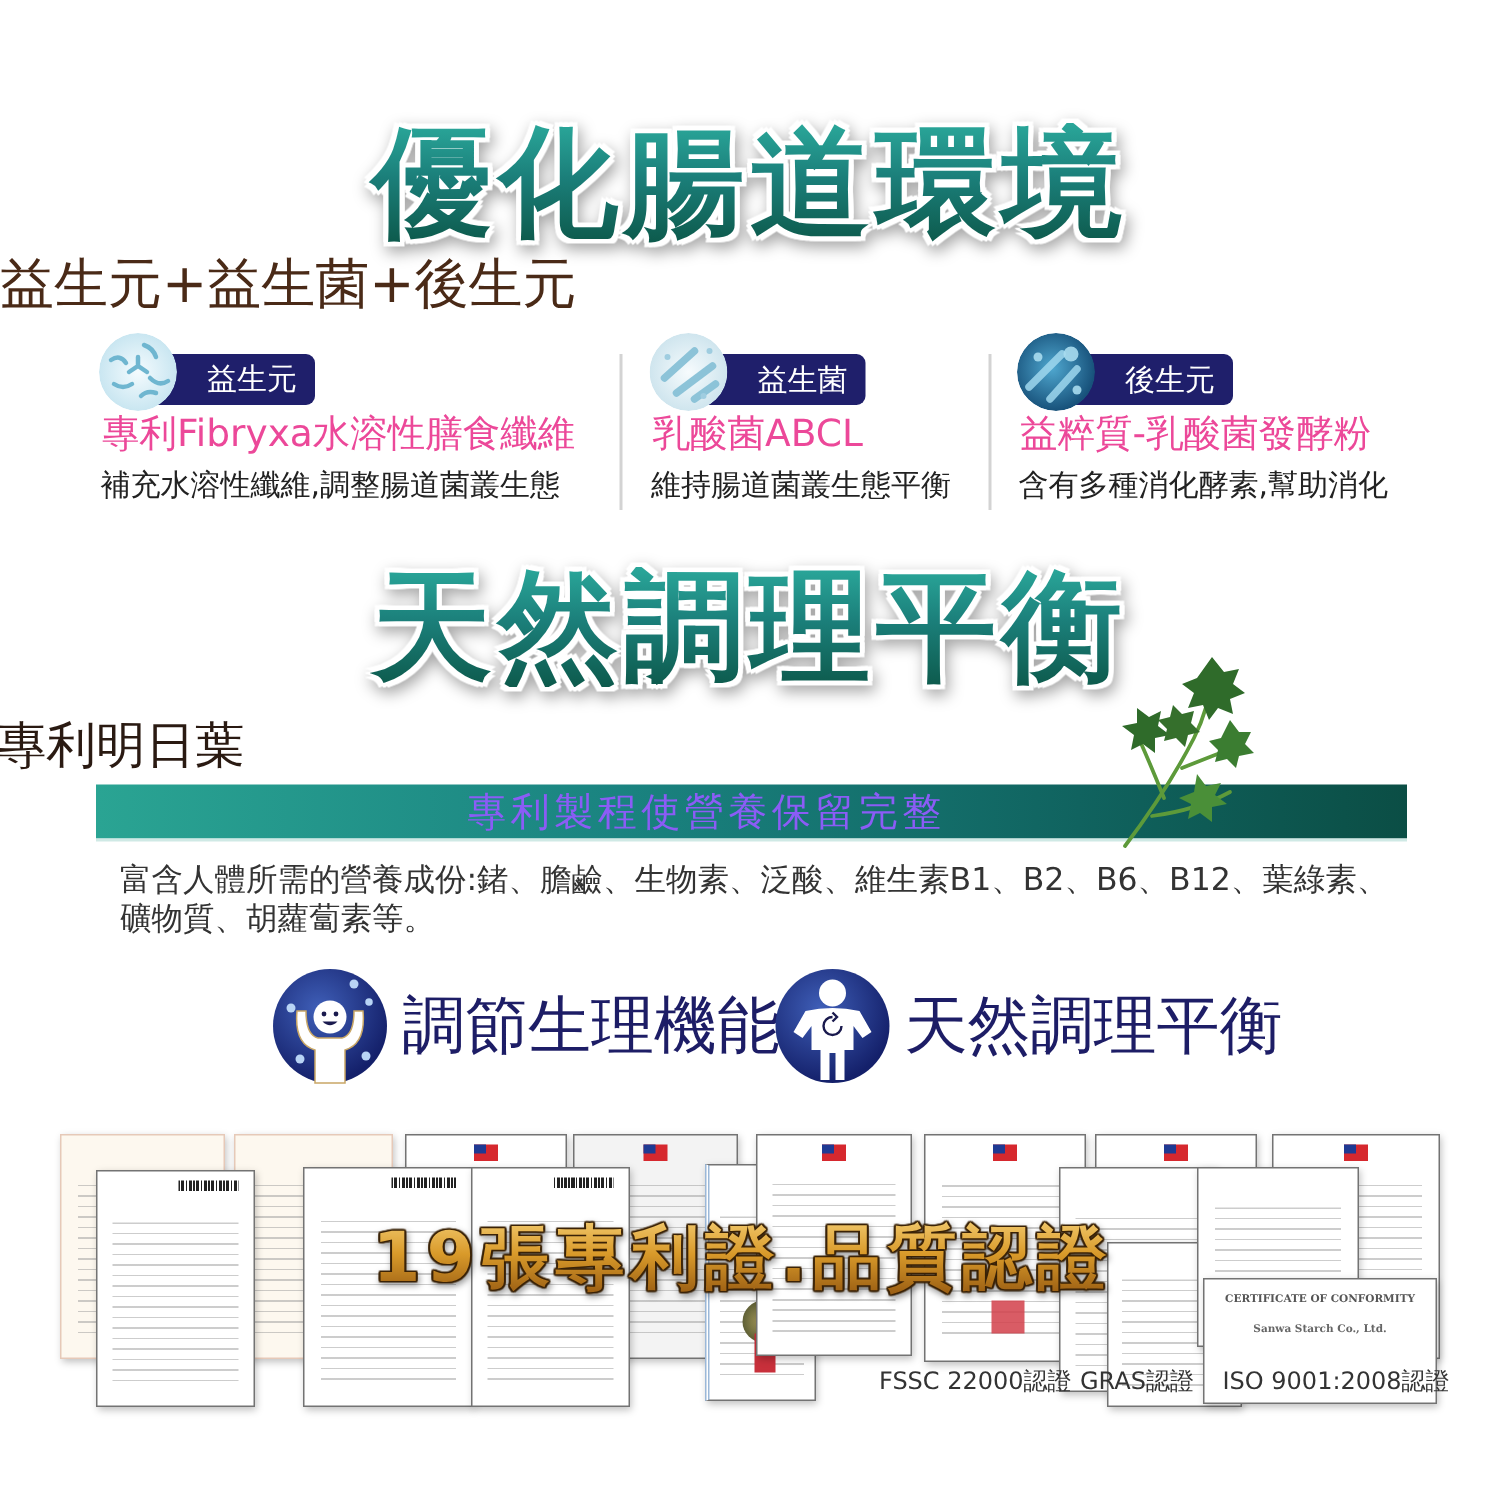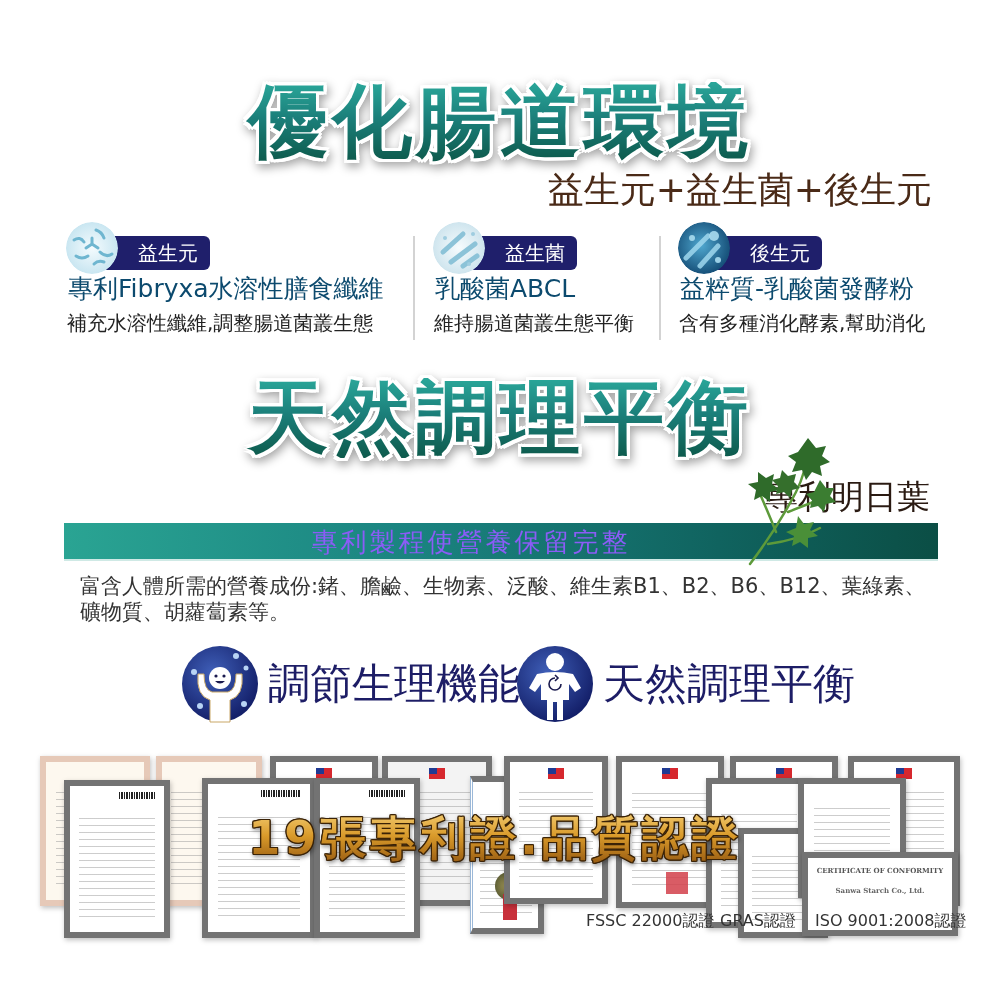--- a/index.html
+++ b/index.html
@@ -11,39 +11,39 @@
     font-family: "DejaVu Sans", sans-serif; font-weight: bold;
     font-size: 80px; letter-spacing: 4px; line-height: 1;
     background: linear-gradient(180deg, #2aa79a 0%, #1b7f7a 45%, #0d5a4c 100%);
     -webkit-background-clip: text; background-clip: text; color: transparent;
     filter: drop-shadow(0 0 0 #fff) drop-shadow(3px 0 0 #fff) drop-shadow(-3px 0 0 #fff) drop-shadow(0 3px 0 #fff) drop-shadow(0 -3px 0 #fff) drop-shadow(2px 4px 5px rgba(0,0,0,0.35));
   }
   #h1 { top: 62px; margin-top: 20px; }
   #h2 { top: 378px; }
 
   .subline {
-    position: absolute; left: 0; width: 932px; text-align: right;
+    position: absolute; left: 0; width: 932px; text-align: left;
     color: #4a2a17; font-size: 36px; line-height: 1;
   }
   #sub1 { top: 172px; }
   #sub2 { top: 480px; left: -2px; font-size: 33px; color: #2a1a12; }
 
   
   .col { position: absolute; top: 222px; height: 120px; }
   .col .icon-circle {
     position: absolute; left: 0; top: 0; width: 52px; height: 52px; border-radius: 50%;
     overflow: hidden;
   }
   .col .tag {
     position: absolute; top: 14px; height: 34px; padding: 0 12px 0 42px;
     background: #1f1f6b; color: #fff; font-size: 20px; line-height: 34px;
     border-radius: 6px; white-space: nowrap; z-index: 0;
   }
   .col .icon-circle { z-index: 2; }
-  .col .title { position: absolute; top: 50px; left: 2px; font-size: 25px; color: #0c4a6e; white-space: nowrap; font-weight: 500; }
+  .col .title { position: absolute; top: 50px; left: 2px; font-size: 25px; color: #ec4899; white-space: nowrap; font-weight: 500; }
   .col .desc { position: absolute; top: 88px; left: 1px; font-size: 20px; color: #222; white-space: nowrap; }
 
   #col1 { left: 66px; }
   #col1 .icon-circle { left: 0; }
   #col1 .tag { left: 30px; font-family: Liberation Serif, serif; }
   #col2 { left: 433px; }
   #col2 .tag { left: 30px; }
   #col3 { left: 678px; }
   #col3 .tag { left: 30px; }
 
@@ -72,21 +72,21 @@
   
   .func { position: absolute; top: 644px; height: 80px; }
   .func .badge { position: absolute; left: 0; top: 0; width: 80px; height: 80px; }
   .func .label { position: absolute; left: 88px; top: 8px; font-size: 42px; color: #1d1d66; white-space: nowrap; line-height: 64px; }
   #func1 { left: 180px; }
   #func2 { left: 515px; }
 
   
   #certs { position: absolute; left: 30px; top: 748px; width: 940px; height: 195px; }
   .doc {
-    position: absolute; background: #fff; border: 6px solid #737373;
+    position: absolute; background: #fff; border: 1px solid #737373;
     box-shadow: 1px 2px 5px rgba(0,0,0,0.25); overflow: hidden;
   }
   .doc .lines { position: absolute; left: 10%; right: 10%; top: 22%; bottom: 8%;
     background: repeating-linear-gradient(180deg, #9a9a9a 0 1px, transparent 1px 7px); opacity: 0.5; }
   .doc .flag { position: absolute; top: 6px; left: 50%; width: 16px; height: 11px; margin-left: -8px;
     background: #d6282e; }
   .doc .flag::before { content: ""; position: absolute; left: 0; top: 0; width: 8px; height: 6px; background: #1f3a93; }
   .doc.cream { background: #fdf8ef; border-color: #e6c9b8; }
   .doc .barcode { position: absolute; top: 6px; right: 10%; width: 38%; height: 7px;
     background: repeating-linear-gradient(90deg, #222 0 1px, transparent 1px 2px, #222 2px 4px, transparent 4px 5px); }

